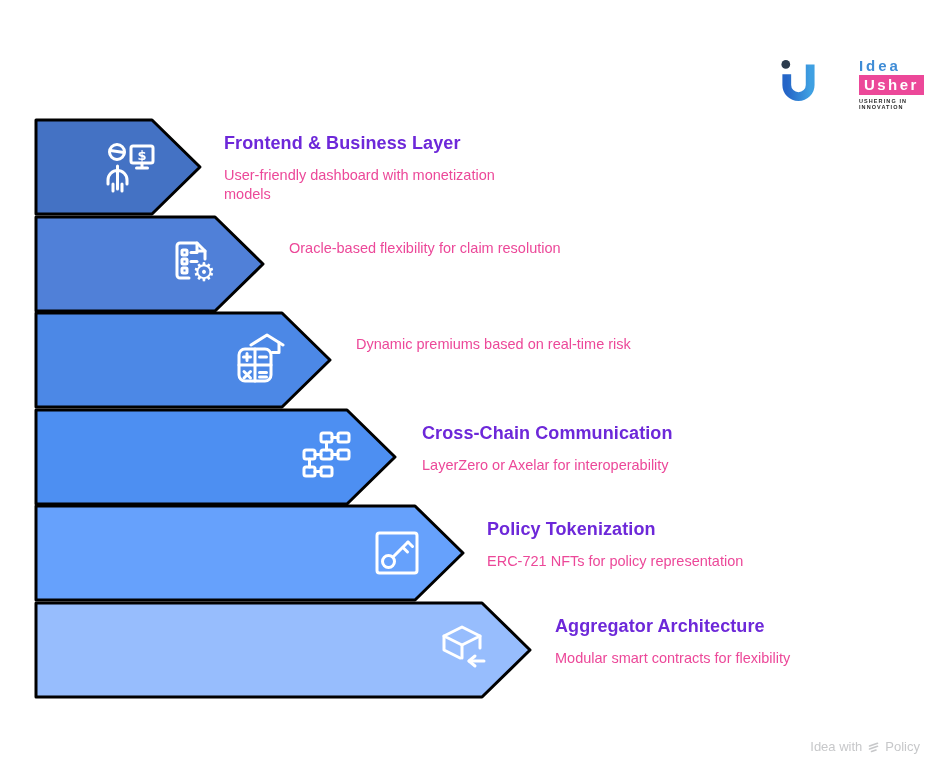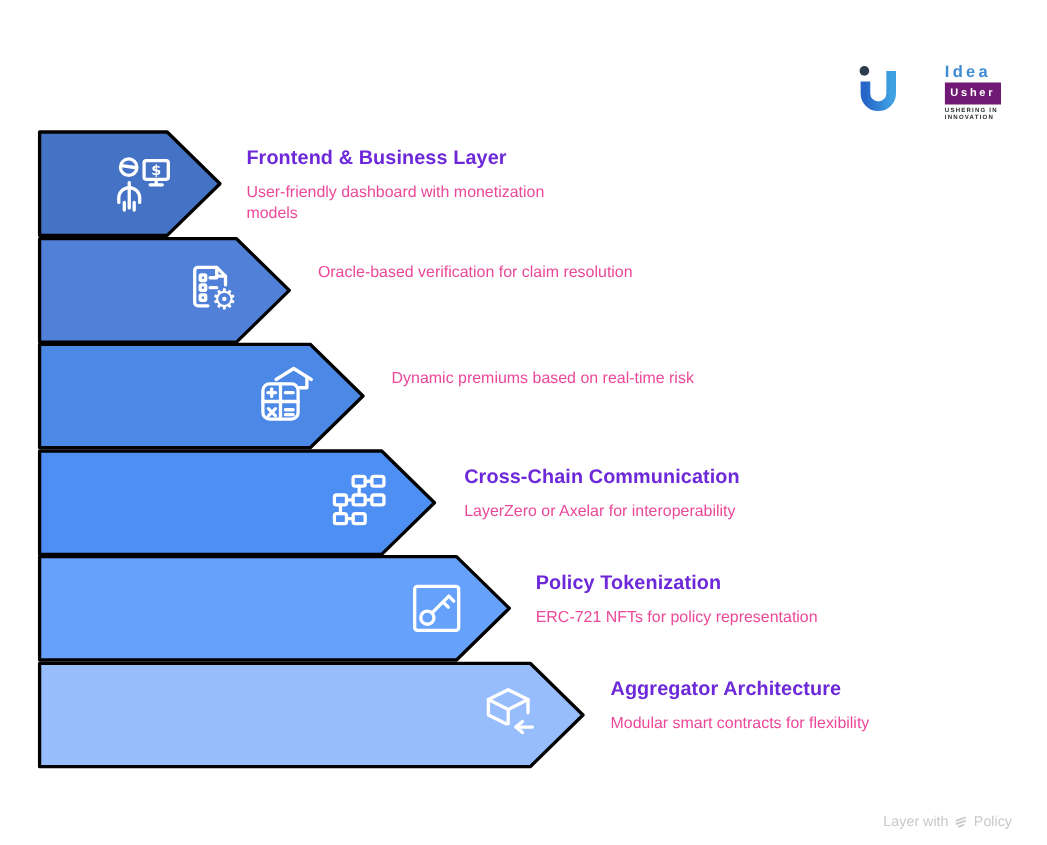--- a/index.html
+++ b/index.html
@@ -11,21 +11,21 @@
   .layer-icon svg{display:block;}
   .icon-stroke{stroke:#fff;stroke-width:3;fill:none;stroke-linecap:round;stroke-linejoin:round;}
   .layer-text{position:absolute;}
   .layer-title{font-size:18px;font-weight:700;color:#6d28d9;line-height:24px;letter-spacing:.1px;}
   .layer-desc{font-size:14.5px;color:#ec4899;line-height:19px;margin-top:11px;}
   svg text{font-family:"DejaVu Sans","Liberation Sans",sans-serif;}
   
   .logo{position:absolute;left:778px;top:57px;display:flex;align-items:flex-start;gap:36px;}
   .logo-right{margin-left:4px;}
   .logo-idea{color:#3f8cd6;font-weight:700;font-size:15px;letter-spacing:3px;line-height:17px;}
-  .logo-usher{display:inline-block;background:#701a75;color:#fff;font-weight:700;font-size:10px;
+  .logo-usher{display:inline-block;background:#ec4899;color:#fff;font-weight:700;font-size:15px;
               letter-spacing:2.5px;line-height:17px;padding:1px 5px 2px 5px;margin-top:1px;}
   .logo-tagline{font-size:5.5px;font-weight:700;color:#2a2a2a;letter-spacing:1.1px;margin-top:3px;}
   
   .footer{position:absolute;right:32px;bottom:14px;display:flex;align-items:center;gap:5px;
           color:#c7c8ca;font-size:13px;}
   .footer svg{display:block;}
 </style>
 </head>
 <body>
 
@@ -130,21 +130,21 @@
         <path d="M35 39 l6 -5 M35 39 l6 5"></path>
       </g>
     </svg>
   </div>
 
   <div class="layer-text" style="left:224px;top:131px;">
     <div class="layer-title">Frontend &amp; Business Layer</div>
     <div class="layer-desc" style="max-width:295px;">User-friendly dashboard with monetization models</div>
   </div>
   <div class="layer-text" style="left:289px;top:228px;">
-    <div class="layer-desc">Oracle-based verification for claim resolution</div>
+    <div class="layer-desc">Oracle-based flexibility for claim resolution</div>
   </div>
   <div class="layer-text" style="left:356px;top:324px;">
     <div class="layer-desc">Dynamic premiums based on real-time risk</div>
   </div>
   <div class="layer-text" style="left:422px;top:421px;">
     <div class="layer-title">Cross-Chain Communication</div>
     <div class="layer-desc">LayerZero or Axelar for interoperability</div>
   </div>
   <div class="layer-text" style="left:487px;top:517px;">
     <div class="layer-title">Policy Tokenization</div>
@@ -167,21 +167,21 @@
       <path d="M9 17 v11 a12 12 0 0 0 24 0 V7" fill="none" stroke="url(#ugrad)" stroke-width="9"></path>
     </svg>
     <div class="logo-right">
       <div class="logo-idea">Idea</div>
       <div class="logo-usher">Usher</div>
       <div class="logo-tagline">USHERING IN INNOVATION</div>
     </div>
   </div>
 
   <div class="footer">
-    <span>Layer with</span>
+    <span>Idea with</span>
     <svg width="13" height="13" viewBox="0 0 13 13">
       <g stroke="#c7c8ca" stroke-width="1.6" fill="none" stroke-linecap="round">
         <path d="M2.5 6 L10.5 3.2"></path>
         <path d="M2.5 9 L10.5 6.2"></path>
         <path d="M4.5 11.5 L9 10"></path>
       </g>
     </svg>
     <span>Policy</span>
   </div>
 

